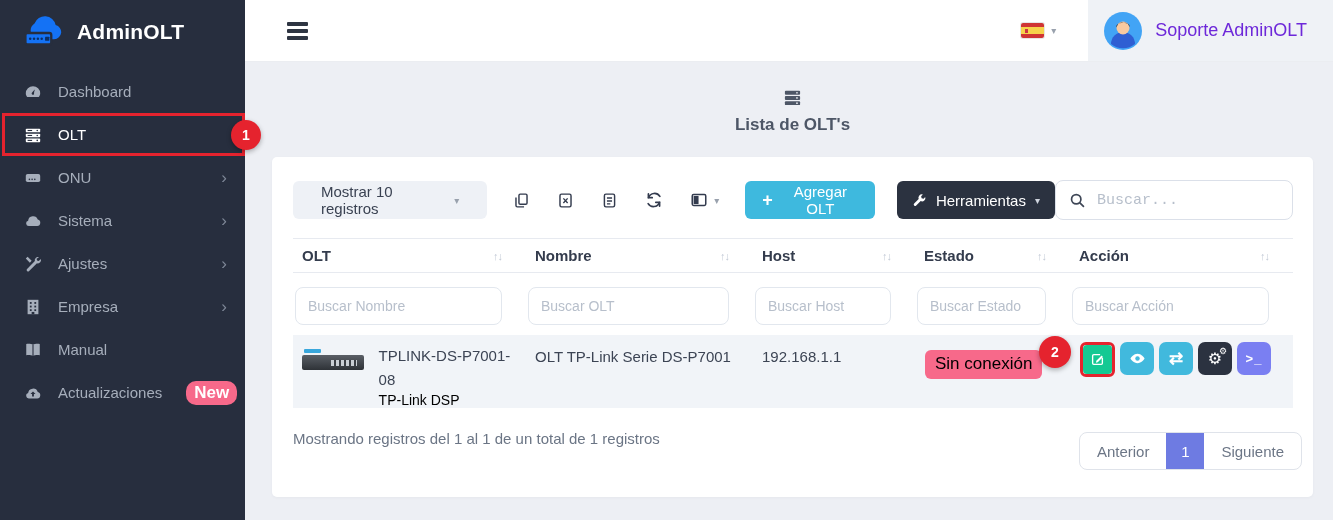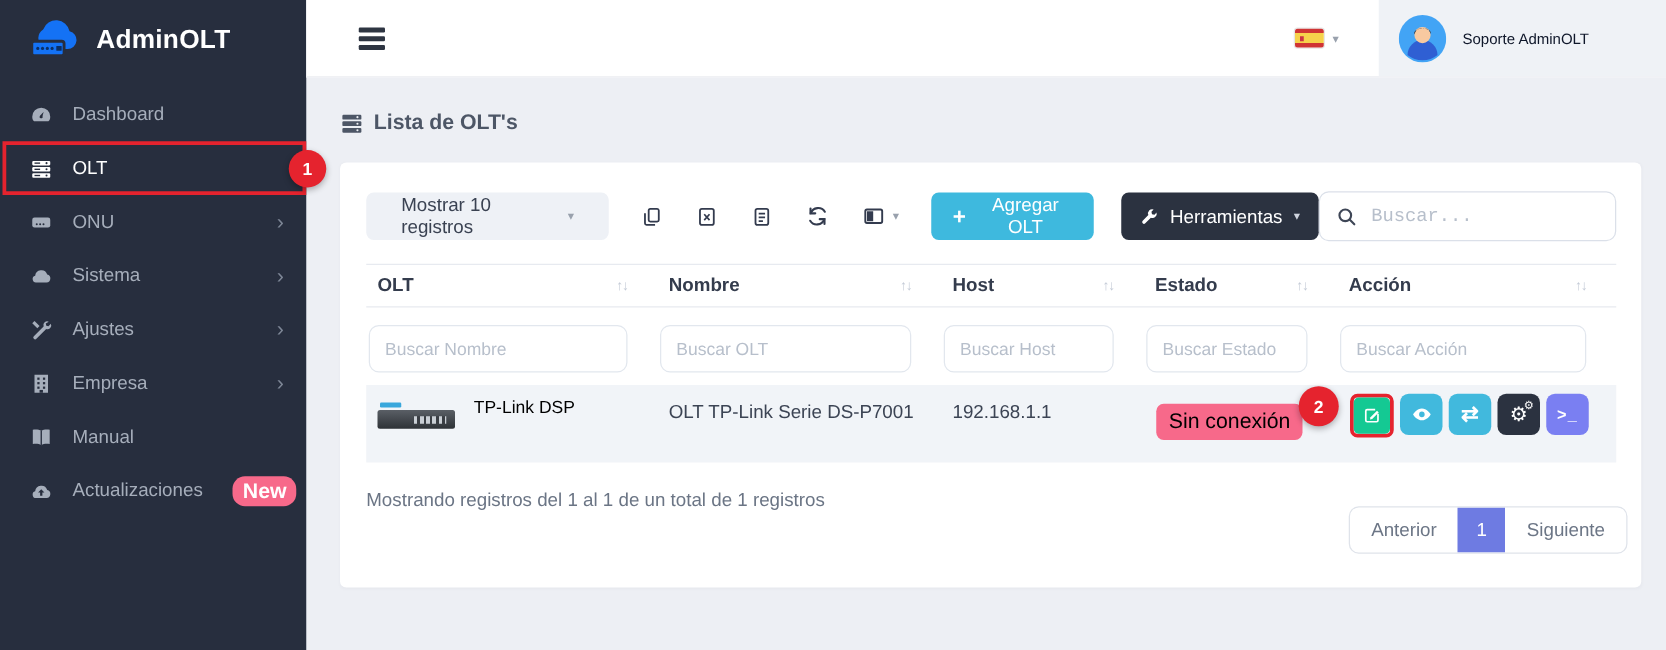--- a/index.html
+++ b/index.html
@@ -27,24 +27,24 @@
   
   .main { flex:1; display:flex; flex-direction:column; min-width:0; }
   .topbar { height:62px; background:#fff; display:flex; align-items:center; border-bottom:1px solid #ebedf1; flex-shrink:0; }
   .hamburger { margin-left:42px; display:flex; flex-direction:column; gap:3px; cursor:pointer; }
   .hamburger span { width:21px; height:4px; background:#2e3542; border-radius:1px; }
   .topbar-right { margin-left:auto; display:flex; align-items:center; height:100%; }
   .lang { display:flex; align-items:center; gap:7px; margin-right:32px; cursor:pointer; }
   .flag { width:23px; height:15px; border-radius:2px; box-shadow:0 0 0 1px #e6e6e6; background:linear-gradient(#cf3434 0 25%, #f6d24b 25% 75%, #cf3434 75% 100%); position:relative; }
   .flag::after { content:""; position:absolute; left:4px; top:6px; width:3px; height:4px; background:#c34; }
   .caret { color:#99a1ad; font-size:10px; }
-  .user { background:#eff2f6; height:100%; display:flex; align-items:center; gap:13px; padding:0 26px 0 16px; min-width:230px; color:#0f172a; font-size:12px; cursor:pointer; }
+  .user { background:#eff2f6; height:100%; display:flex; align-items:center; gap:13px; padding:0 26px 0 16px; min-width:230px; color:#6d28d9; font-size:18px; cursor:pointer; }
 
   .content { padding:26px 20px 0 27px; position:relative; flex:1; }
-  .page-title { display:flex; align-items:center; gap:8px; color:#4d5666; font-weight:bold; font-size:17px; margin-bottom:22px; }
+  .page-title { display:flex; align-items:center; gap:8px; color:#4d5666; font-weight:bold; font-size:17px; margin-bottom:22px;flex-direction:column; }
 
   .card { background:#fff; border-radius:5px; height:340px; position:relative; padding:23px 20px 0 21px; box-shadow:0 1px 3px rgba(40,50,70,.04); }
 
   
   .toolbar { display:flex; align-items:center; height:40px; margin-bottom:18px; }
   .show-entries { background:#eef1f6; border-radius:6px; height:38px; padding:0 28px; display:flex; align-items:center; gap:15px; color:#3a4252; font-size:15px; cursor:pointer; }
   .tool-icons { display:flex; align-items:center; gap:27px; margin-left:26px; color:#333b4e; }
   .tool-icons .ic { display:flex; align-items:center; gap:6px; cursor:pointer; }
   .btn-add { background:#3eb9de; color:#fff; height:38px; border-radius:6px; padding:0 17px; display:flex; align-items:center; gap:10px; font-size:15px; margin-left:26px; border:none; cursor:pointer; font-family:inherit; }
   .btn-add .plus { font-size:18px; font-weight:bold; line-height:1; }
@@ -333,20 +333,21 @@
           <div><input type="text" placeholder="Buscar Acción" style=""></div>
         </div>
 
         <div class="tgrid drow">
           <div class="cell-olt">
             <div class="thumb">
               <div class="logo-mini"></div>
               <div class="device"></div>
             </div>
             <div>
+              <div class="model">TPLINK-DS-P7001-08</div>
               <div class="vendor">TP-Link DSP</div>
             </div>
           </div>
           <div class="cell-nombre">OLT TP-Link Serie DS-P7001</div>
           <div class="cell-host">192.168.1.1</div>
           <div class="cell-estado">
             <span class="badge">Sin conexión</span>
           </div>
           <div class="cell-accion">
             <span class="ann-circle c2">2</span>

